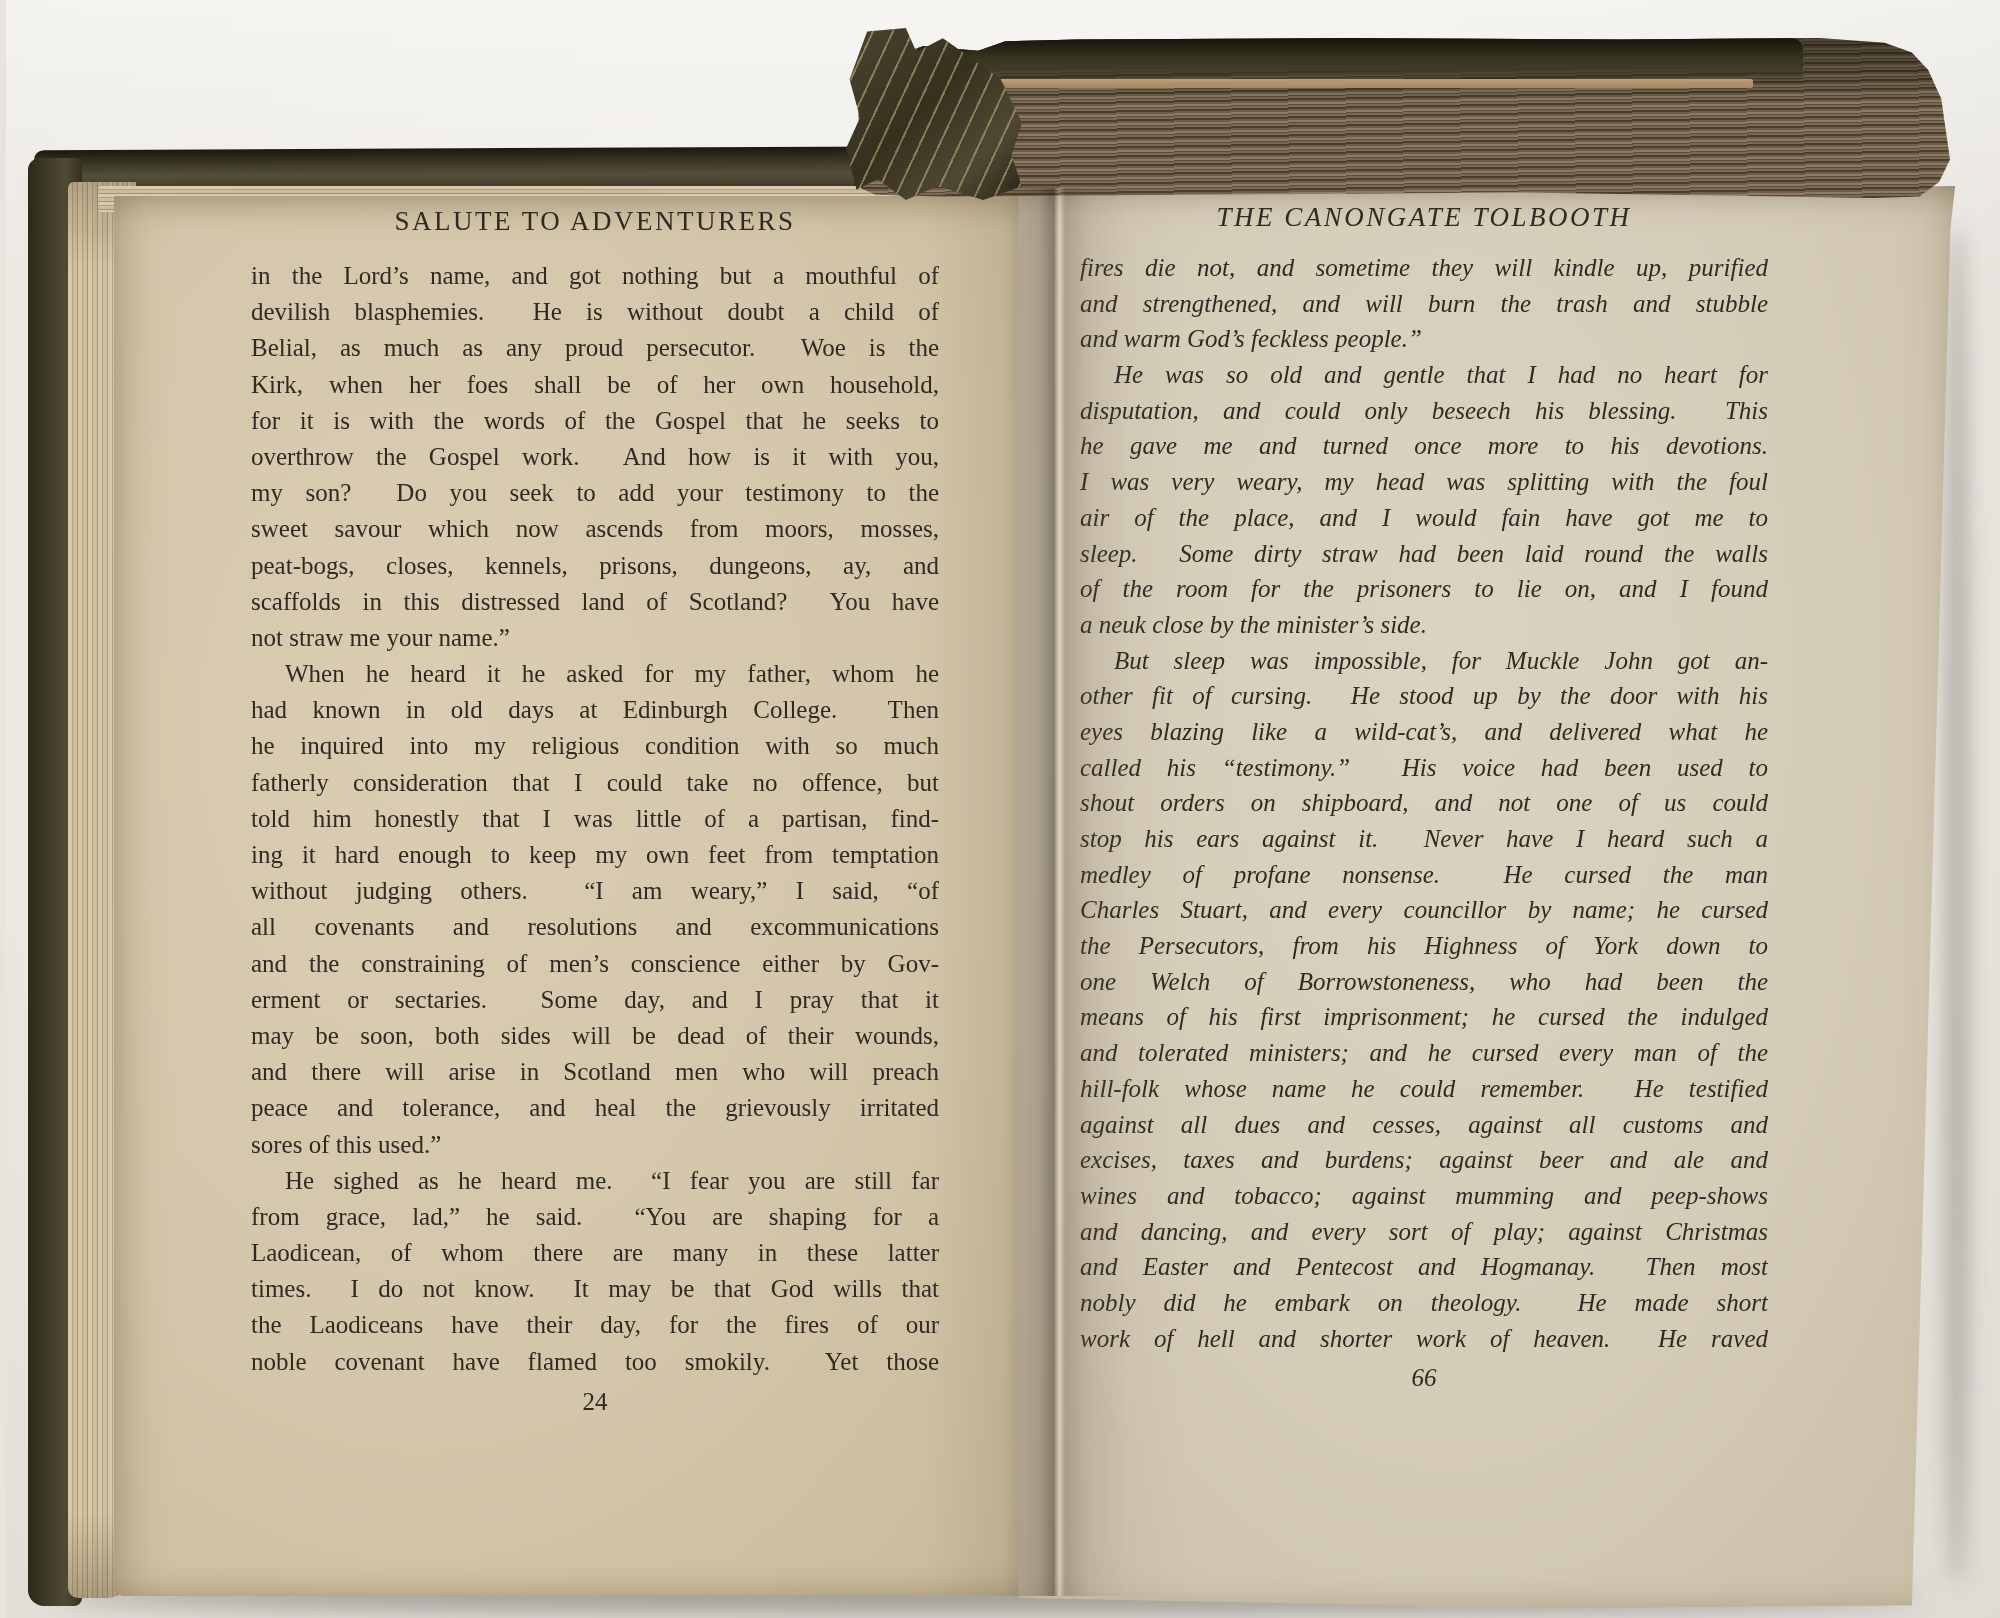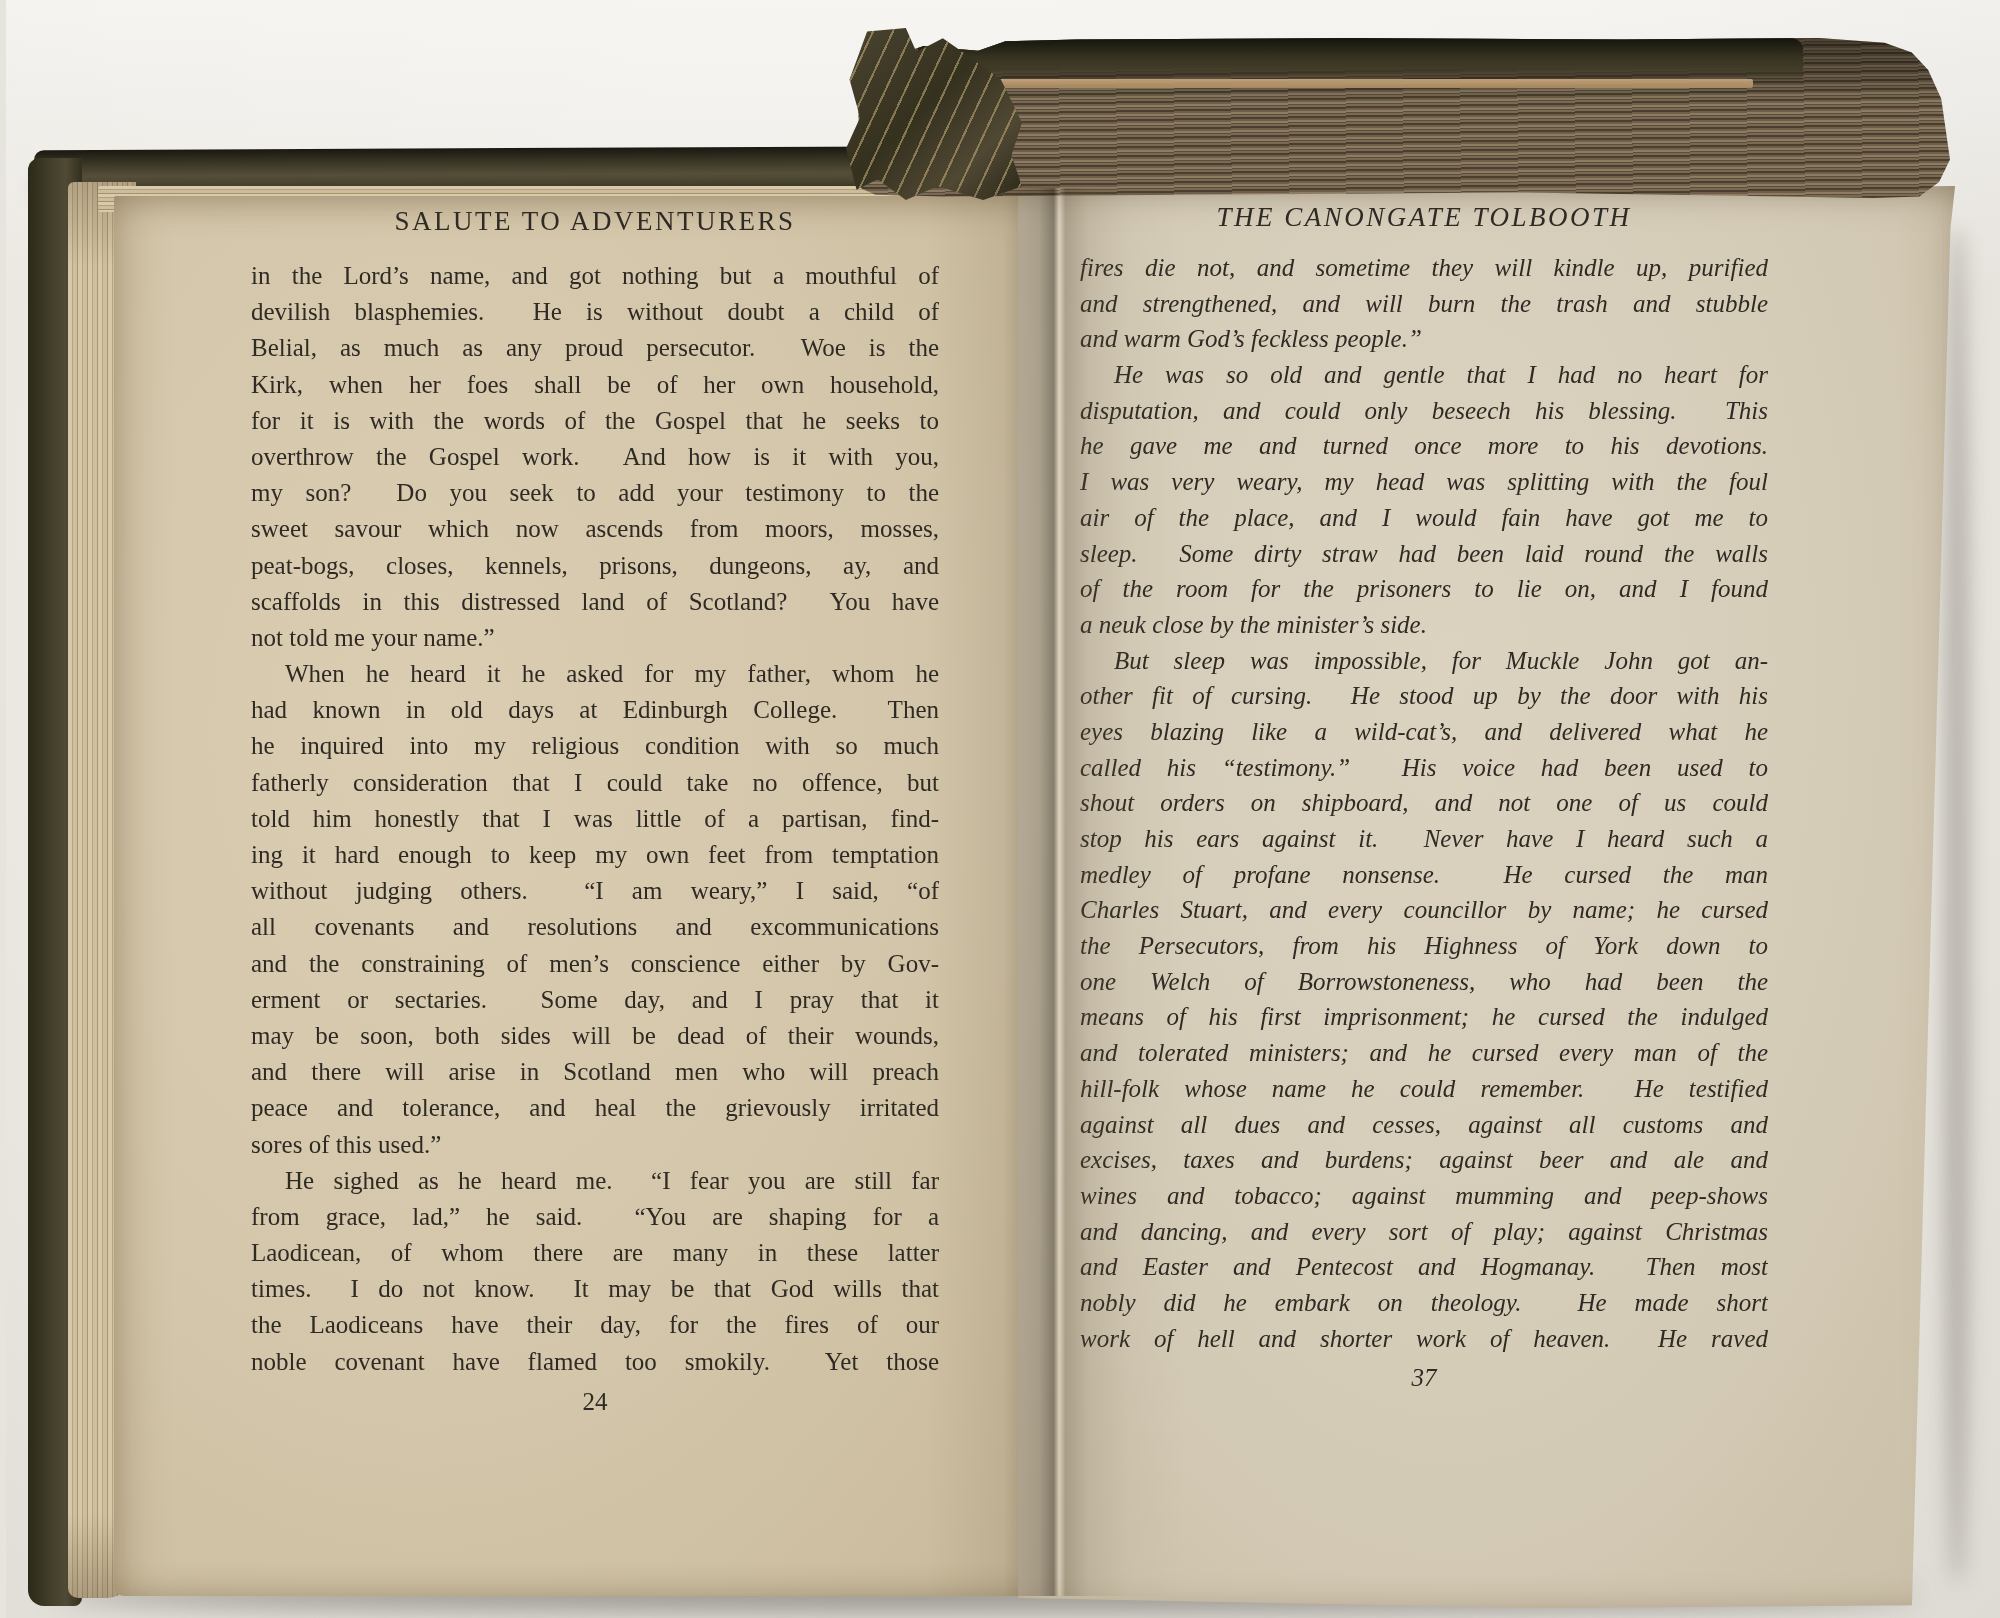--- a/index.html
+++ b/index.html
@@ -107,21 +107,21 @@
           <div class="line">in the Lord’s name, and got nothing but a mouthful of</div>
           <div class="line">devilish blasphemies.  He is without doubt a child of</div>
           <div class="line">Belial, as much as any proud persecutor.  Woe is the</div>
           <div class="line">Kirk, when her foes shall be of her own household,</div>
           <div class="line">for it is with the words of the Gospel that he seeks to</div>
           <div class="line">overthrow the Gospel work.  And how is it with you,</div>
           <div class="line">my son?  Do you seek to add your testimony to the</div>
           <div class="line">sweet savour which now ascends from moors, mosses,</div>
           <div class="line">peat-bogs, closes, kennels, prisons, dungeons, ay, and</div>
           <div class="line">scaffolds in this distressed land of Scotland?  You have</div>
-          <div class="line pend">not told me your name.”</div>
+          <div class="line pend">not straw me your name.”</div>
           <div class="line ind">When he heard it he asked for my father, whom he</div>
           <div class="line">had known in old days at Edinburgh College.  Then</div>
           <div class="line">he inquired into my religious condition with so much</div>
           <div class="line">fatherly consideration that I could take no offence, but</div>
           <div class="line">told him honestly that I was little of a partisan, find-</div>
           <div class="line">ing it hard enough to keep my own feet from temptation</div>
           <div class="line">without judging others.  “I am weary,” I said, “of</div>
           <div class="line">all covenants and resolutions and excommunications</div>
           <div class="line">and the constraining of men’s conscience either by Gov-</div>
           <div class="line">erment or sectaries.  Some day, and I pray that it</div>
@@ -169,20 +169,20 @@
           <div class="line">and tolerated ministers; and he cursed every man of the</div>
           <div class="line">hill-folk whose name he could remember.  He testified</div>
           <div class="line">against all dues and cesses, against all customs and</div>
           <div class="line">excises, taxes and burdens; against beer and ale and</div>
           <div class="line">wines and tobacco; against mumming and peep-shows</div>
           <div class="line">and dancing, and every sort of play; against Christmas</div>
           <div class="line">and Easter and Pentecost and Hogmanay.  Then most</div>
           <div class="line">nobly did he embark on theology.  He made short</div>
           <div class="line">work of hell and shorter work of heaven.  He raved</div>
         </div>
-      <div class="pagenum">37</div>
+      <div class="pagenum">66</div>
     </div>
   </div>
 
   <div class="top-block"></div>
   <div class="torn-cloth"></div>
   <div class="gutter"></div>
 </div>
 
 </body></html>

